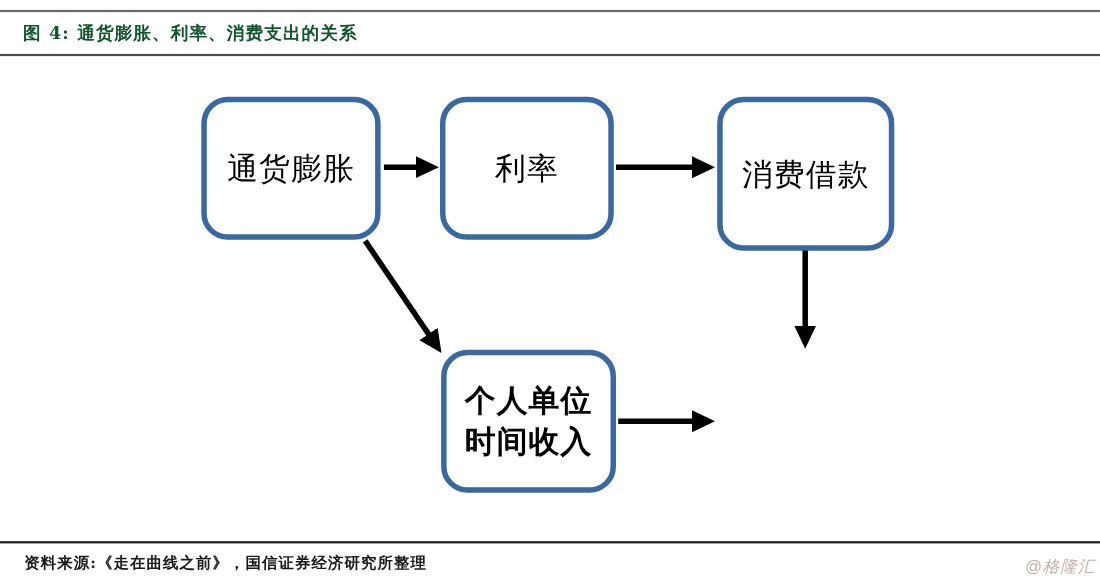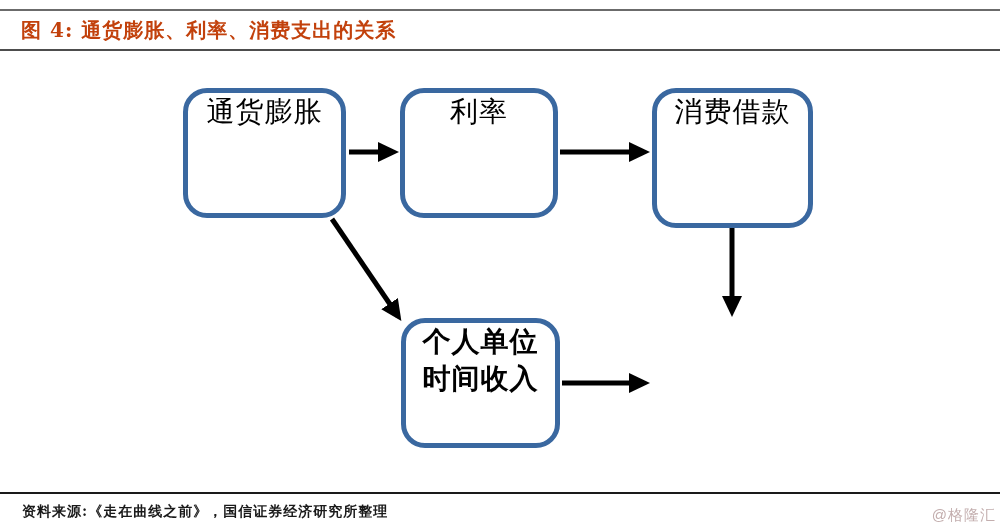--- a/index.html
+++ b/index.html
@@ -14,44 +14,44 @@
 
   
   .rule-top {
     position: absolute; left: 0; top: 9px;
     width: 1000px; height: 2px; background: #6b6b6b;
   }
   .figure-title {
     position: absolute; left: 21px; top: 15px;
     font-family: "DejaVu Serif", "Liberation Serif", serif;
     font-weight: bold;
-    font-size: 20px;
+    font-size: 16px;
     line-height: 30px;
-    color: #c2410c;
+    color: #14532d;
     letter-spacing: 1px;
     white-space: nowrap;
   }
   .rule-under-title {
     position: absolute; left: 0; top: 49px;
     width: 1000px; height: 2px; background: #4d4d4d;
   }
 
   
   .arrow-layer {
     position: absolute; left: 0; top: 0;
     width: 1000px; height: 532px;
     pointer-events: none;
   }
   .node {
     position: absolute;
     background: #ffffff;
     border: 5px solid #3a68a0;
     border-radius: 24px;
     display: flex;
-    align-items: flex-start;
+    align-items: center;
     justify-content: center;
     text-align: center;
     font-size: 28px;
     line-height: 37px;
     color: #000000;
     white-space: pre-line;
     letter-spacing: 1px;
   }
   .node-inflation          { left: 183px; top: 88px;  width: 163px; height: 130px; }
   .node-interest-rate      { left: 400px; top: 88px;  width: 158px; height: 130px; }
@@ -72,20 +72,21 @@
     color: #1a1a1a;
     letter-spacing: 1px;
     white-space: nowrap;
   }
   .watermark {
     position: absolute; right: 4px; top: 506px;
     font-size: 15px;
     color: #c3aeae;
     letter-spacing: 1px;
     white-space: nowrap;
+    font-style: italic;
   }
 </style>
 </head>
 <body>
 
 <div id="page">
 
   <div class="rule-top"></div>
   <div class="figure-title">图 4: 通货膨胀、利率、消费支出的关系</div>
   <div class="rule-under-title"></div>

